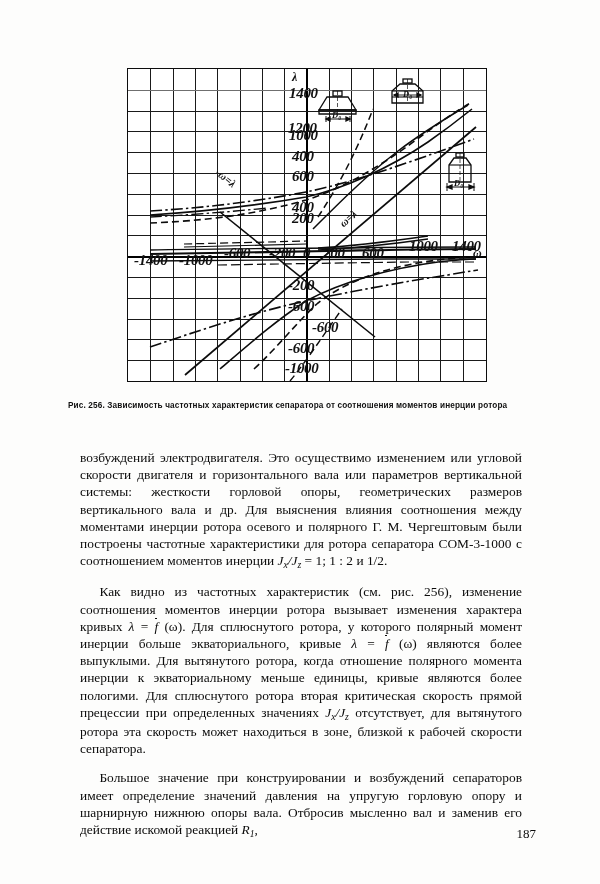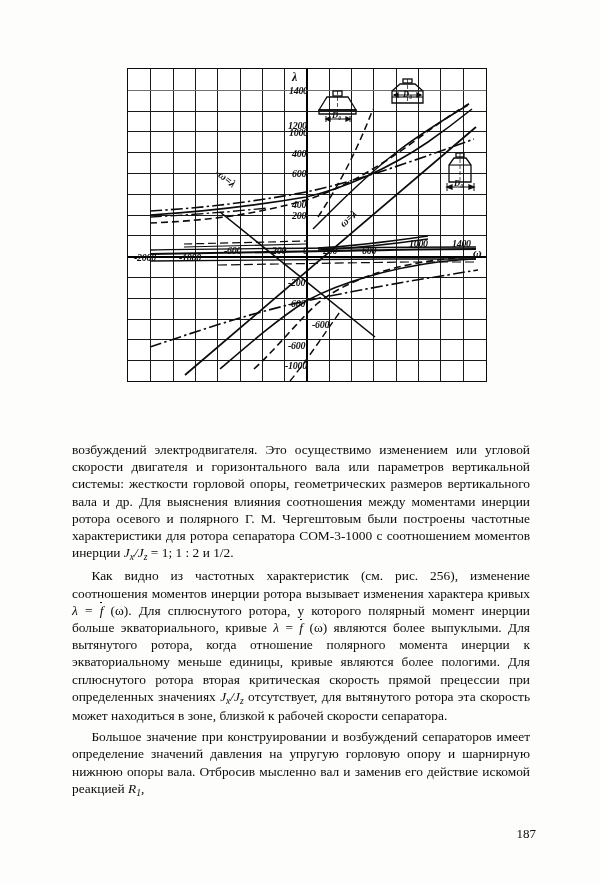--- a/index.html
+++ b/index.html
@@ -25,21 +25,21 @@
   .axis.v{width:2px;}
   .axis.h{height:2px;}
 
   
   #curves{position:absolute;inset:0;overflow:hidden;}
   #curves svg{position:absolute;left:0;top:0;}
 
   
   .tick{
     position:absolute;font-family:"Liberation Serif",serif;
-    font-style:italic;font-weight:700;font-size:10px;
+    font-style:italic;font-weight:700;font-size:15px;
     color:#111;white-space:nowrap;letter-spacing:-0.3px;
     line-height:1;
   }
   .tick.ylab{text-align:left;}
   .axis-name{
     position:absolute;font-style:italic;font-weight:700;
     font-size:12px;font-family:"Liberation Serif",serif;color:#111;
   }
   .linelabel{
     position:absolute;font-style:italic;font-weight:700;font-size:11px;
@@ -58,21 +58,21 @@
     color:#111;letter-spacing:0.15px;
   }
 
   
   #body-text{
     position:absolute;left:68px;top:437px;width:466px;
     font-family:"Liberation Serif",serif;
     font-size:13.4px;line-height:1.285;color:#0b0b0b;
     text-align:justify;
   }
-  #body-text p{margin:4px;text-indent:0;}
+  #body-text p{margin:12px;text-indent:0;}
   #body-text p.ind{text-indent:1.45em;}
   .f-ital{font-style:italic;}
   .sub{font-size:0.72em;vertical-align:-0.28em;font-style:italic;}
   .nobr{white-space:nowrap;}
   .ovl{position:relative;}
   .ovl::before{
     content:"";position:absolute;left:0.02em;right:0.12em;top:-0.07em;
     border-top:1px solid #0b0b0b;
   }
 
@@ -178,21 +178,21 @@
     <div class="tick ylab" style="left:292px;top:149px">400</div>
     <div class="tick ylab" style="left:292px;top:169px">600</div>
     <div class="tick ylab" style="left:292px;top:200px">400</div>
     <div class="tick ylab" style="left:292px;top:211px">200</div>
     <div class="tick ylab" style="left:288px;top:278px">-200</div>
     <div class="tick ylab" style="left:288px;top:299px">-600</div>
     <div class="tick ylab" style="left:312px;top:320px">-600</div>
     <div class="tick ylab" style="left:288px;top:341px">-600</div>
     <div class="tick ylab" style="left:285px;top:361px">-1000</div>
 
-    <div class="tick" style="left:134px;top:253px">-2000</div>
+    <div class="tick" style="left:134px;top:253px">-1400</div>
     <div class="tick" style="left:179px;top:253px">-1000</div>
     <div class="tick" style="left:224px;top:246px">-600</div>
     <div class="tick" style="left:269px;top:246px">-200</div>
     <div class="tick" style="left:303px;top:246px">0</div>
     <div class="tick" style="left:323px;top:246px">200</div>
     <div class="tick" style="left:362px;top:246px">600</div>
     <div class="tick" style="left:409px;top:239px">1000</div>
     <div class="tick" style="left:452px;top:239px">1400</div>
 
     <div class="linelabel" style="left:221px;top:166px;transform:rotate(39deg);transform-origin:left top;">-ω=λ</div>
@@ -233,20 +233,24 @@
         <path d="M 6 13 L 28 13" stroke-width="1.1"></path>
         <path d="M 17 1 L 17 30" stroke-dasharray="4,2" stroke-width="0.7"></path>
         <path d="M 4 35 L 31 35" stroke-width="1"></path>
         <path d="M 4 31 L 4 39 M 31 31 L 31 39" stroke-width="1"></path>
         <path d="M 4 35 L 9 33 L 9 37 Z" fill="#0d0d0d"></path>
         <path d="M 31 35 L 26 33 L 26 37 Z" fill="#0d0d0d"></path>
       </svg>
       <span class="rotor-cap" style="left:11px;top:26px;">D₀</span>
     </div>
 
+    <div id="caption">
+      <span>Рис. 256. Зависимость частотных характеристик сепаратора от соотношения моментов</span>
+      <span>инерции ротора</span>
+    </div>
   </div>
 
   <div id="body-text">
 
     <p>
       <span>возбуждений электродвигателя. Это осуществимо изменением или угловой скорости двигателя и горизонтального вала или параметров вертикальной системы: жесткости горловой опоры, геометрических размеров вертикального вала и др. Для выяснения влияния соотношения между моментами инерции ротора осевого и полярного Г. М. Чергештовым были построены частотные характеристики для ротора сепаратора СОМ-3-1000 с соотношением моментов инерции </span><span class="nobr"><span class="f-ital">J</span><span class="sub">x</span><span class="f-ital">/J</span><span class="sub">z</span><span> = 1; 1 : 2 и 1/2.</span></span>
     </p>
 
     <p class="ind">
       <span>Как видно из частотных характеристик (см. рис. 256), изменение соотношения моментов инерции ротора вызывает изменения характера кривых </span><span class="f-ital">λ</span><span> = </span><span class="f-ital ovl">f</span><span> (ω). Для сплюснутого ротора, у которого полярный момент инерции больше экваториального, кривые </span><span class="f-ital">λ</span><span> = </span><span class="f-ital ovl">f</span><span> (ω) являются более выпуклыми. Для вытянутого ротора, когда отношение полярного момента инерции к экваториальному меньше единицы, кривые являются более пологими. Для сплюснутого ротора вторая критическая скорость прямой прецессии при определенных значениях </span><span class="nobr"><span class="f-ital">J</span><span class="sub">x</span><span class="f-ital">/J</span><span class="sub">z</span></span><span> отсутствует, для вытянутого ротора эта скорость может находиться в зоне, близкой к рабочей скорости сепаратора.</span>

